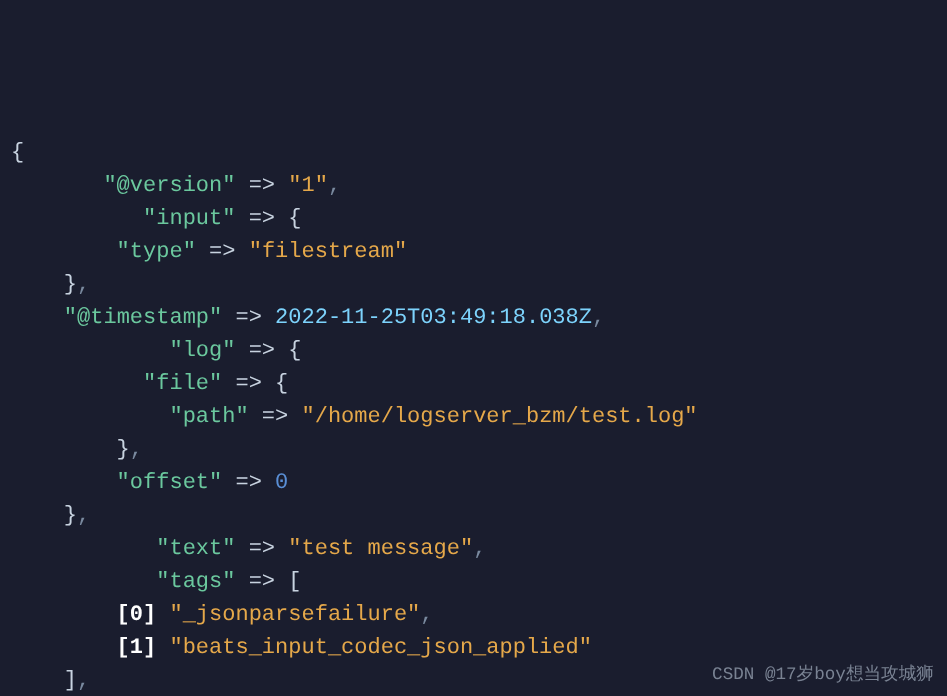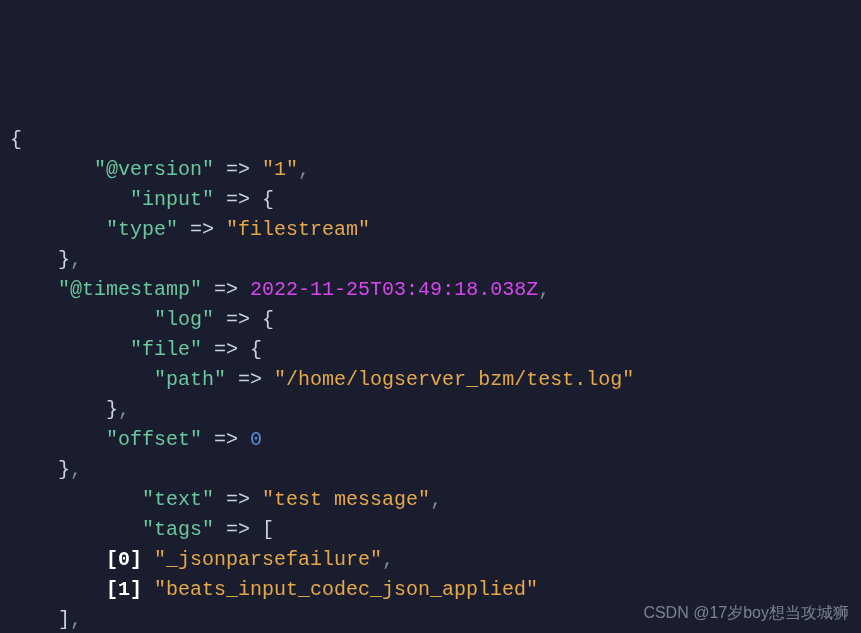--- a/index.html
+++ b/index.html
@@ -14,31 +14,31 @@
       line-height: 1.5;
       padding: 5px 10px;
       color: #c8d3e0;
       white-space: pre;
     }
     .brace { color: #c8d3e0; }
     .bracket { color: #c8d3e0; }
     .key { color: #6bc89e; }
     .arrow { color: #c8d3e0; }
     .string { color: #e5a84a; }
-    .timestamp { color: #d946ef; }
+    .timestamp { color: #7dd3fc; }
     .number { color: #5a8fd6; }
     .idx { color: #ffffff; font-weight: bold; }
     .comma { color: #7a8a9f; }
     .watermark {
       position: fixed;
       bottom: 8px;
       right: 12px;
       color: #9aa5b5;
       font-size: 16px;
-      font-family: Liberation Sans, sans-serif;
+      font-family: Liberation Mono, monospace;
       opacity: 0.75;
     }
   </style>
 </head>
 <body>
 
 
 
 <div><span class="brace">{</span>
        <span class="key">"@version"</span> <span class="arrow">=&gt;</span> <span class="string">"1"</span><span class="comma">,</span>

